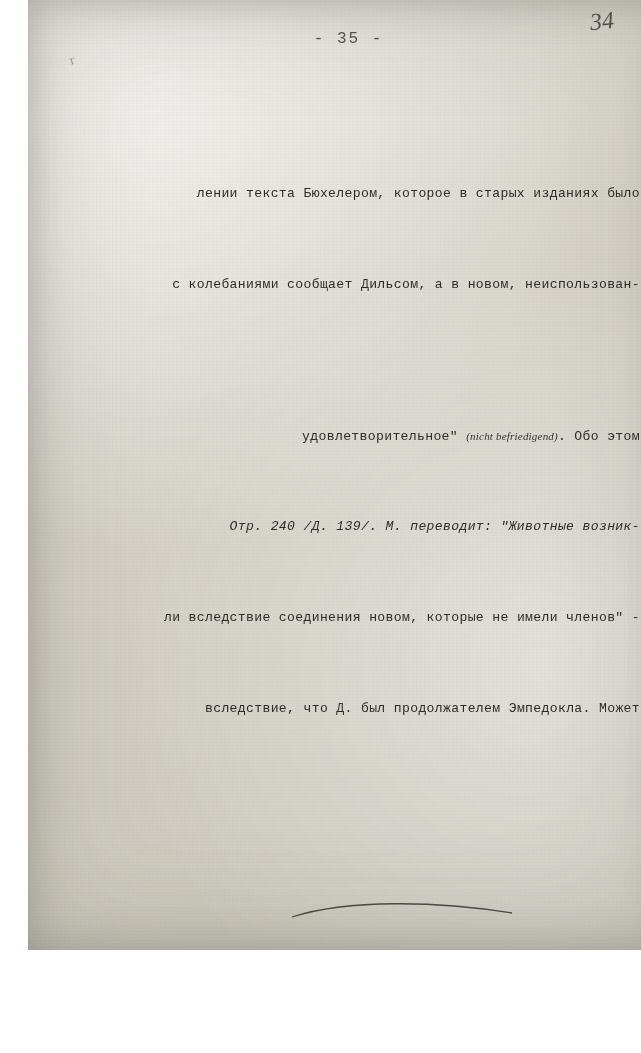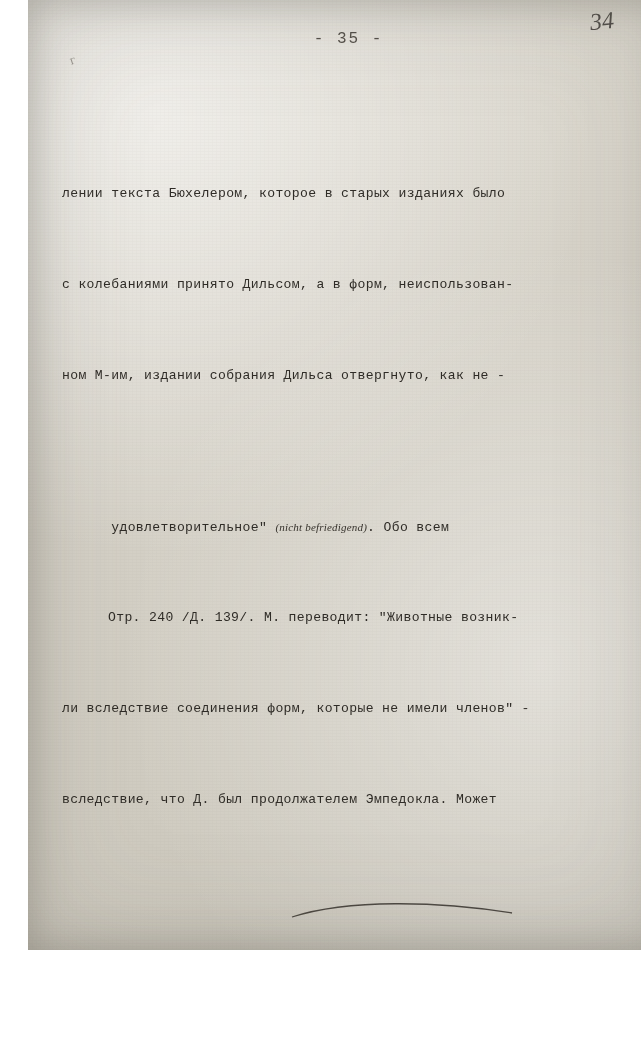--- a/index.html
+++ b/index.html
@@ -86,23 +86,25 @@
     font-size: 13.1px;
     line-height: 30.3px;
     letter-spacing: 0.35px;
     white-space: pre-wrap;
   }
   .line {
     position: relative;
     height: 30.3px;
     white-space: pre;
     overflow: visible;
+    text-align: right;
   }
   .line.indent {
     padding-left: 46px;
+    font-style: italic;
   }
   .hand {
     font-family: "Liberation Serif", serif;
     font-style: italic;
     font-size: 11px;
     letter-spacing: 0.2px;
     color: #35312b;
   }
   .ellipse {
     position: absolute;
@@ -122,29 +124,28 @@
 
 <div class="page">
 
   <div class="page-number">- 35 -</div>
   <div class="folio-hand">34</div>
   <div class="stray-mark">г</div>
 
   <div class="body-text">
 
     <div class="line">лении текста Бюхелером, которое в старых изданиях было</div>
-    <div class="line">с колебаниями принято Дильсом, а в форм, неиспользован-</div>
-    <div class="line">ном М-им, издании собрания Дильса отвергнуто, как не -</div>
+    <div class="line">с колебаниями сообщает Дильсом, а в новом, неиспользован-</div>
 
     <div class="line">
-      <span>удовлетворительное" </span><span class="hand">(nicht befriedigend)</span><span>. Обо всем</span>
+      <span>удовлетворительное" </span><span class="hand">(nicht befriedigend)</span><span>. Обо этом</span>
     </div>
 
     <div class="line indent">Отр. 240 /Д. 139/. М. переводит: "Животные возник-</div>
-    <div class="line">ли вследствие соединения форм, которые не имели членов" -</div>
+    <div class="line">ли вследствие соединения новом, которые не имели членов" -</div>
     <div class="line">вследствие, что Д. был продолжателем Эмпедокла. Может</div>
     
     
 
     
 
     
 
     
 

